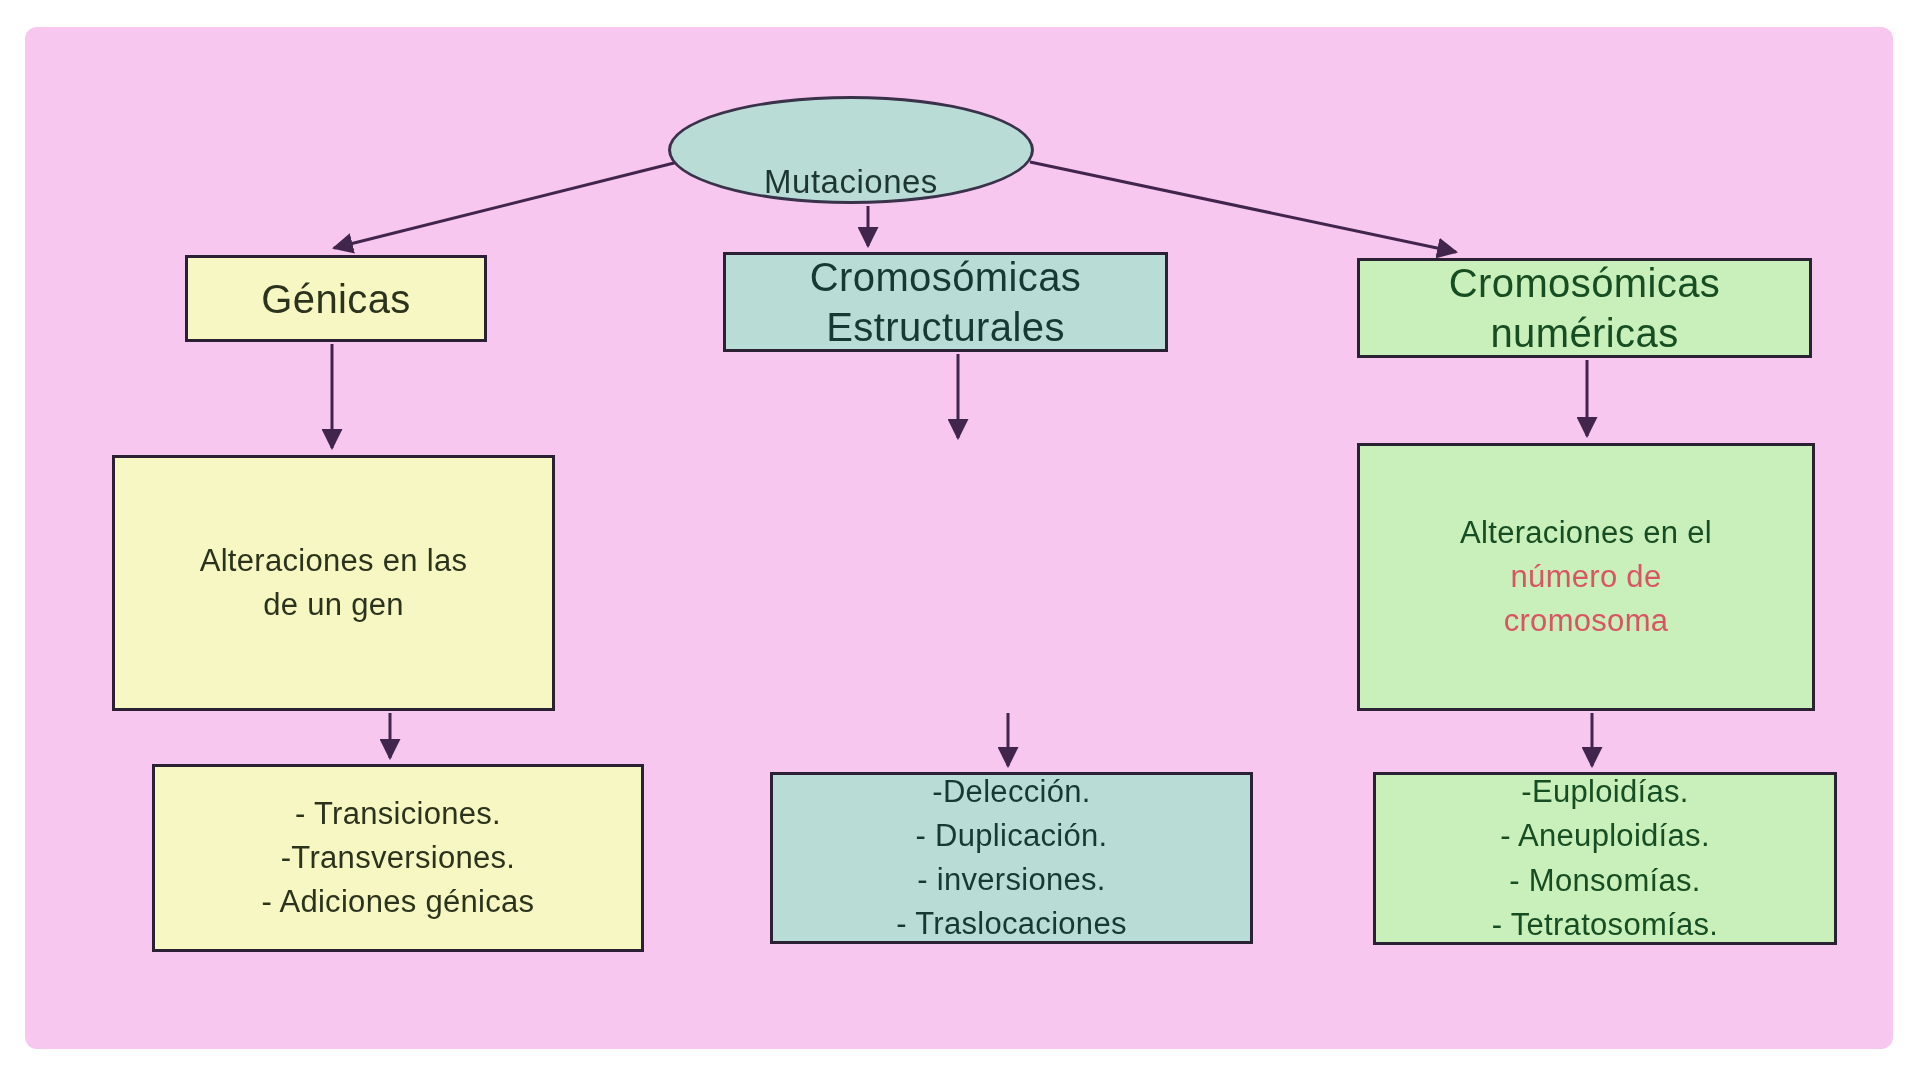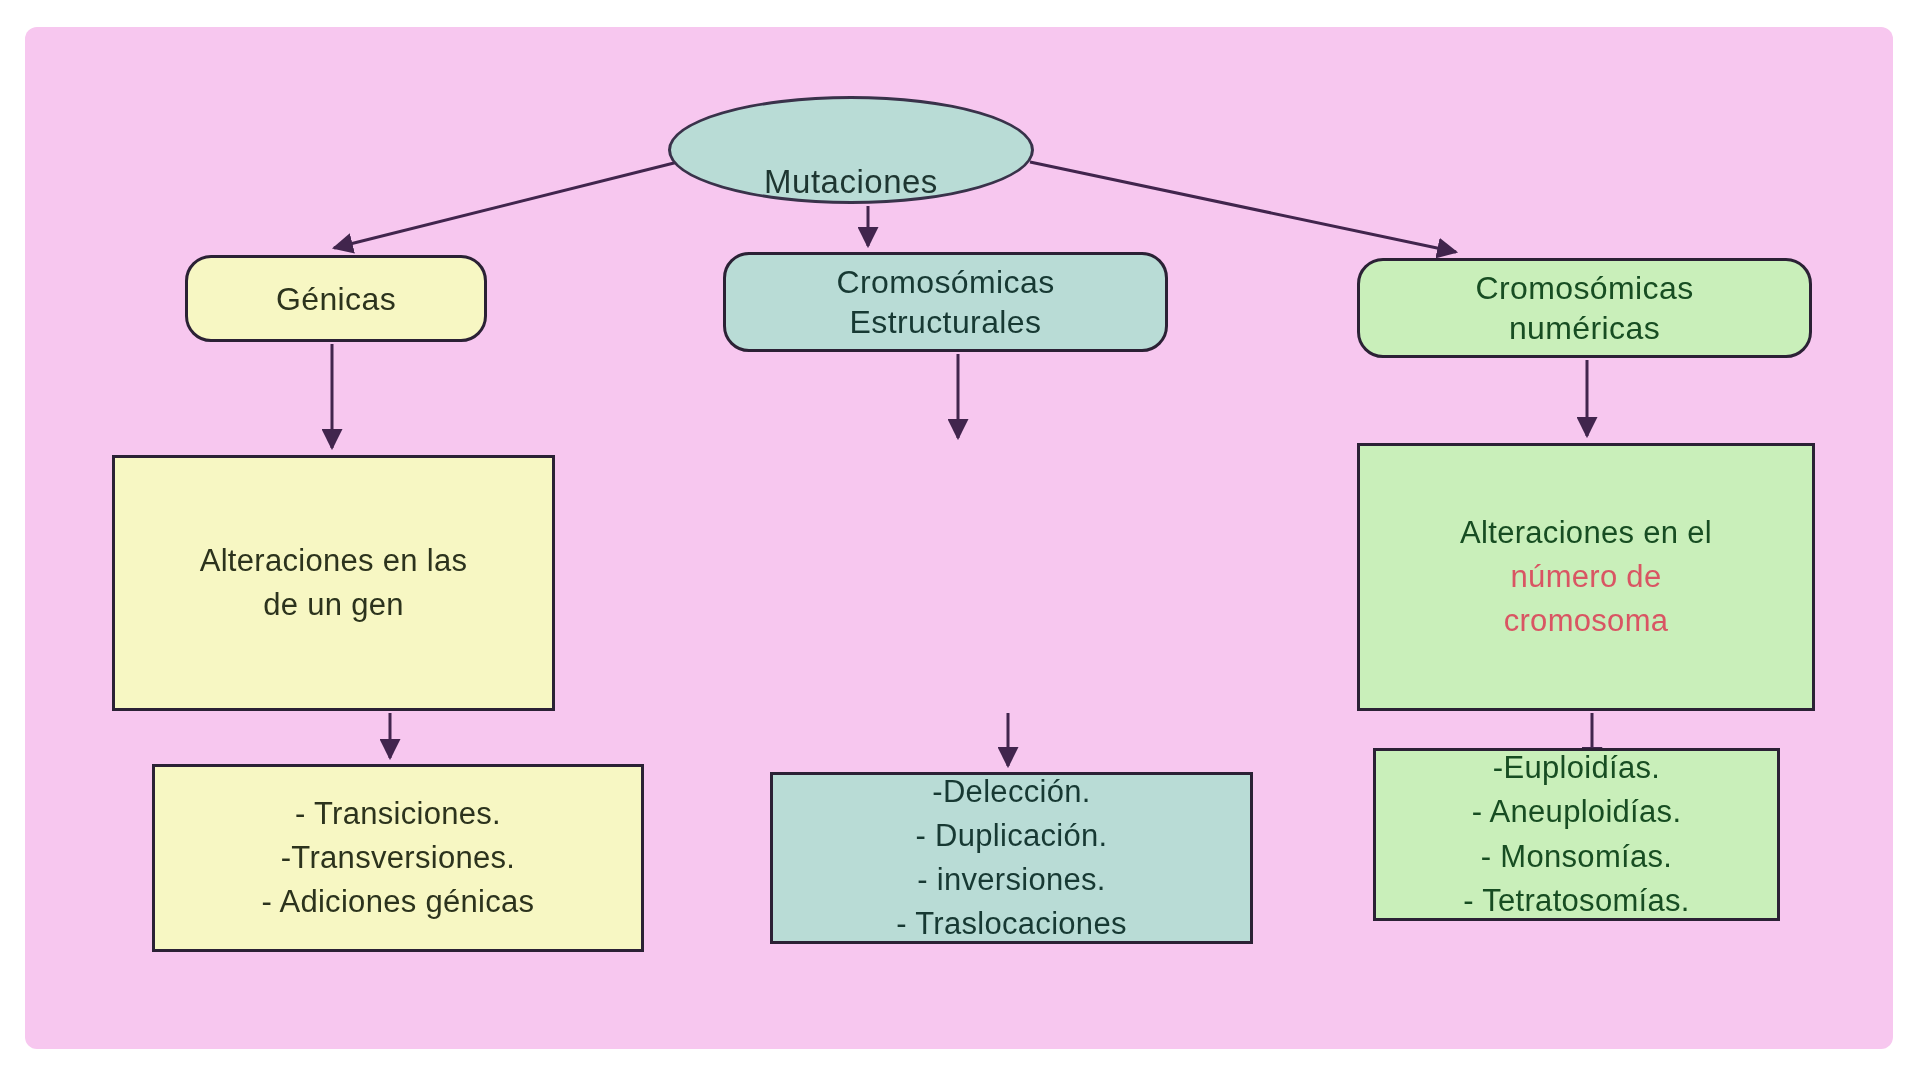--- a/index.html
+++ b/index.html
@@ -24,32 +24,32 @@
     background:#b9dcd6;border:3px solid #39324a;border-radius:50%;
     display:flex;align-items:flex-end;justify-content:center;
     font-size:33px;color:#1e3631;letter-spacing:.5px;
   }
   .fill-yellow{background:#f7f7c3;color:#2c331d;}
   .fill-teal{background:#b9dcd6;color:#173933;}
   .fill-green{background:#c9efba;color:#174d22;}
   .accent-1{color:#e4647e;}
   .accent-2{color:#d8609a;}
   .accent-3{color:#d95563;}
-  .hdr{font-size:32px;line-height:1.25;letter-spacing:.4px;border-radius:26px;}
+  .hdr{font-size:40px;line-height:1.25;letter-spacing:.4px;}
   .dsc{font-size:31px;line-height:1.42;letter-spacing:.3px;}
   .lst{font-size:31px;line-height:1.42;letter-spacing:.3px;}
   .b1{left:185px;top:255px;width:302px;height:87px;}
   .b2{left:723px;top:252px;width:445px;height:100px;}
   .b3{left:1357px;top:258px;width:455px;height:100px;}
   .d1{left:112px;top:455px;width:443px;height:256px;}
   .d2{left:727px;top:445px;width:573px;height:266px;}
   .d3{left:1357px;top:443px;width:458px;height:268px;align-items:center;}
   .l1{left:152px;top:764px;width:492px;height:188px;}
   .l2{left:770px;top:772px;width:483px;height:172px;}
-  .l3{left:1373px;top:748px;width:407px;height:173px;}
+  .l3{left:1373px;top:772px;width:464px;height:173px;}
 </style>
 </head>
 <body>
 
 <div class="canvas">
   <div class="panel"></div>
 
   <svg class="connectors" width="1920" height="1080" viewBox="0 0 1920 1080" xmlns="http://www.w3.org/2000/svg">
     <defs>
       <marker id="arrow" viewBox="0 0 10 10" refX="9" refY="5" markerWidth="7" markerHeight="7" orient="auto-start-reverse">

